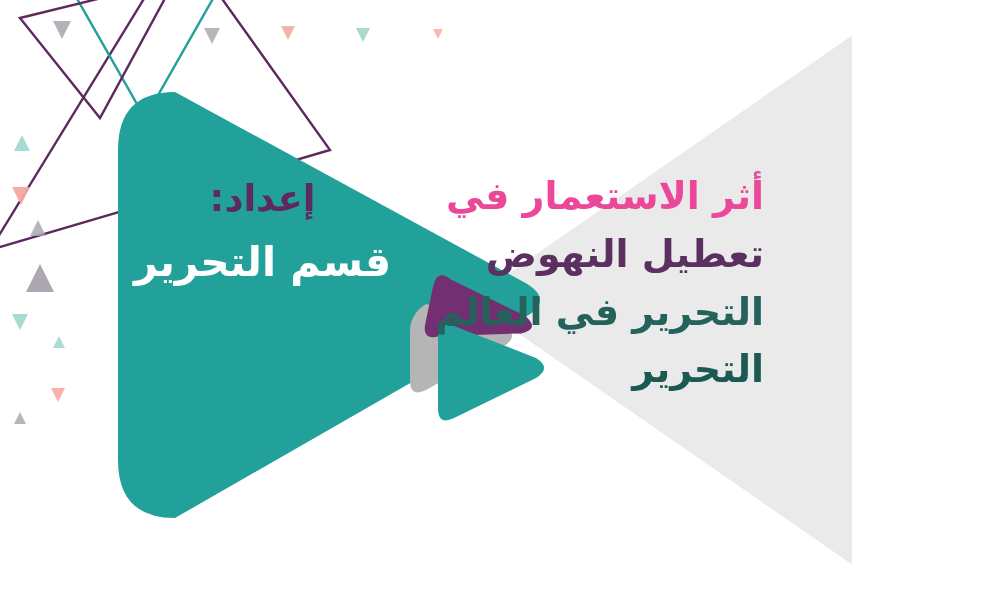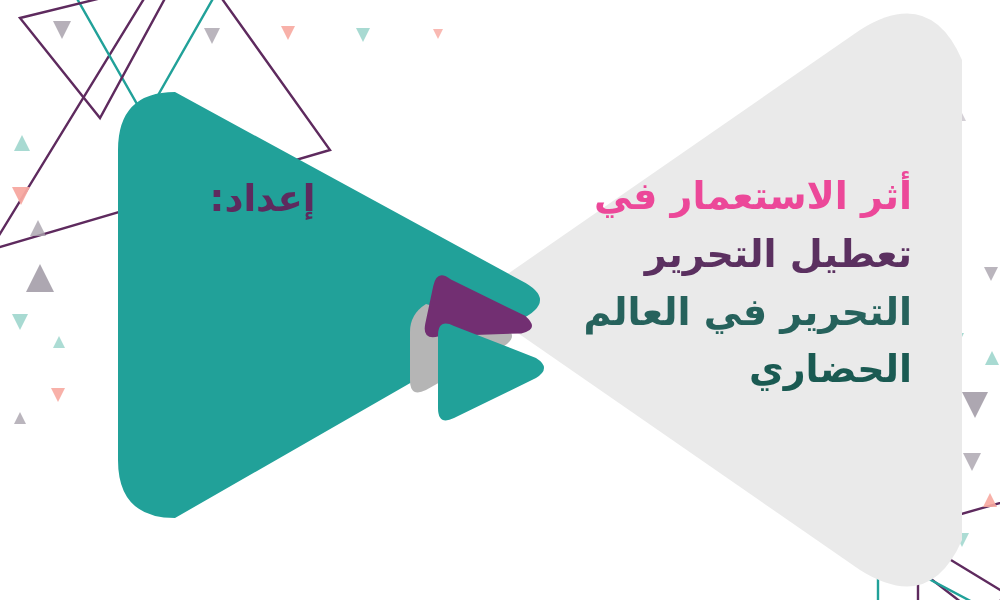--- a/index.html
+++ b/index.html
@@ -5,21 +5,21 @@
   html, body {
     margin: 0;
     padding: 0;
     background: #ffffff;
   }
   body {
     font-family: "DejaVu Sans", sans-serif;
   }
   .canvas {
     position: relative;
-    width: 1000px;
+    width: 852px;
     height: 600px;
     background: #ffffff;
     overflow: hidden;
   }
   .layer {
     position: absolute;
     top: 0;
     left: 0;
     width: 1000px;
     height: 600px;
@@ -191,22 +191,23 @@
                  Q 30 158 46 150
                  L 128 110
                  Q 144 100 128 90
                  Z" fill="#21A199"></path>
       </g>
     </svg>
   </div>
 
   <div class="credit-block">
     <span class="credit-label">إعداد:</span>
+    <span class="credit-value">قسم التحرير</span>
   </div>
 
   <div class="title-block">
     <span class="title-line t1">أثر الاستعمار في</span>
-    <span class="title-line t2">تعطيل التحرير</span>
+    <span class="title-line t2">تعطيل النهوض</span>
     <span class="title-line t3">التحرير في العالم</span>
-    <span class="title-line t4">الحضاري</span>
+    <span class="title-line t4">التحرير</span>
   </div>
 
 </div>
 
 </body></html>

